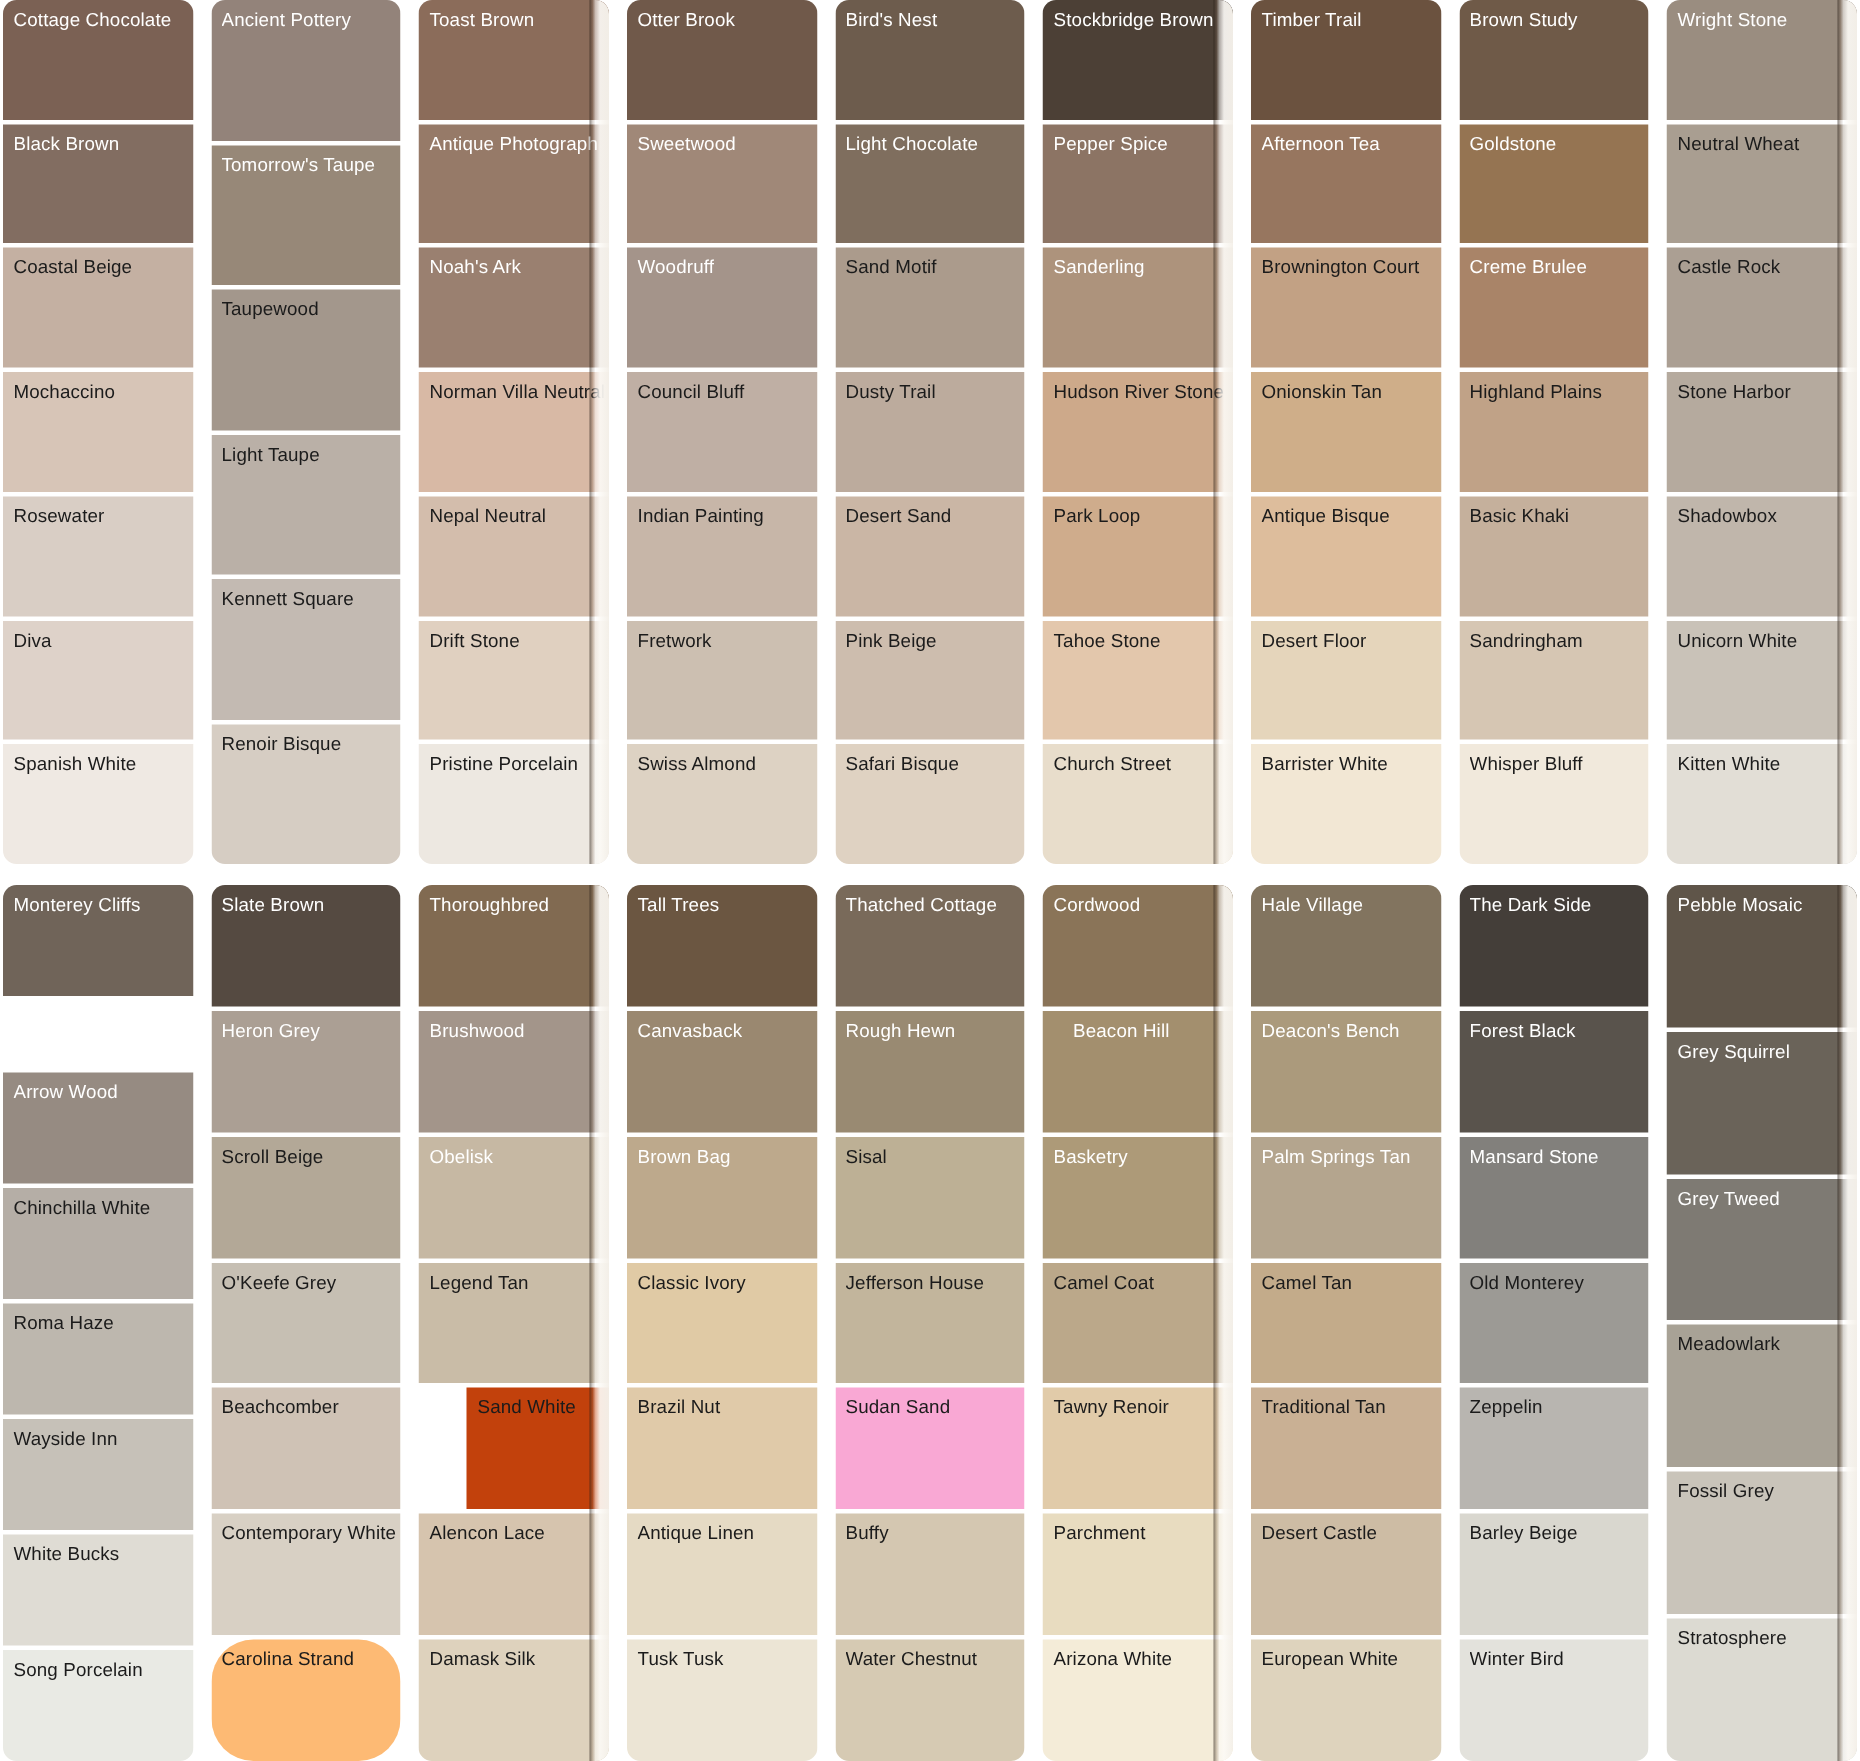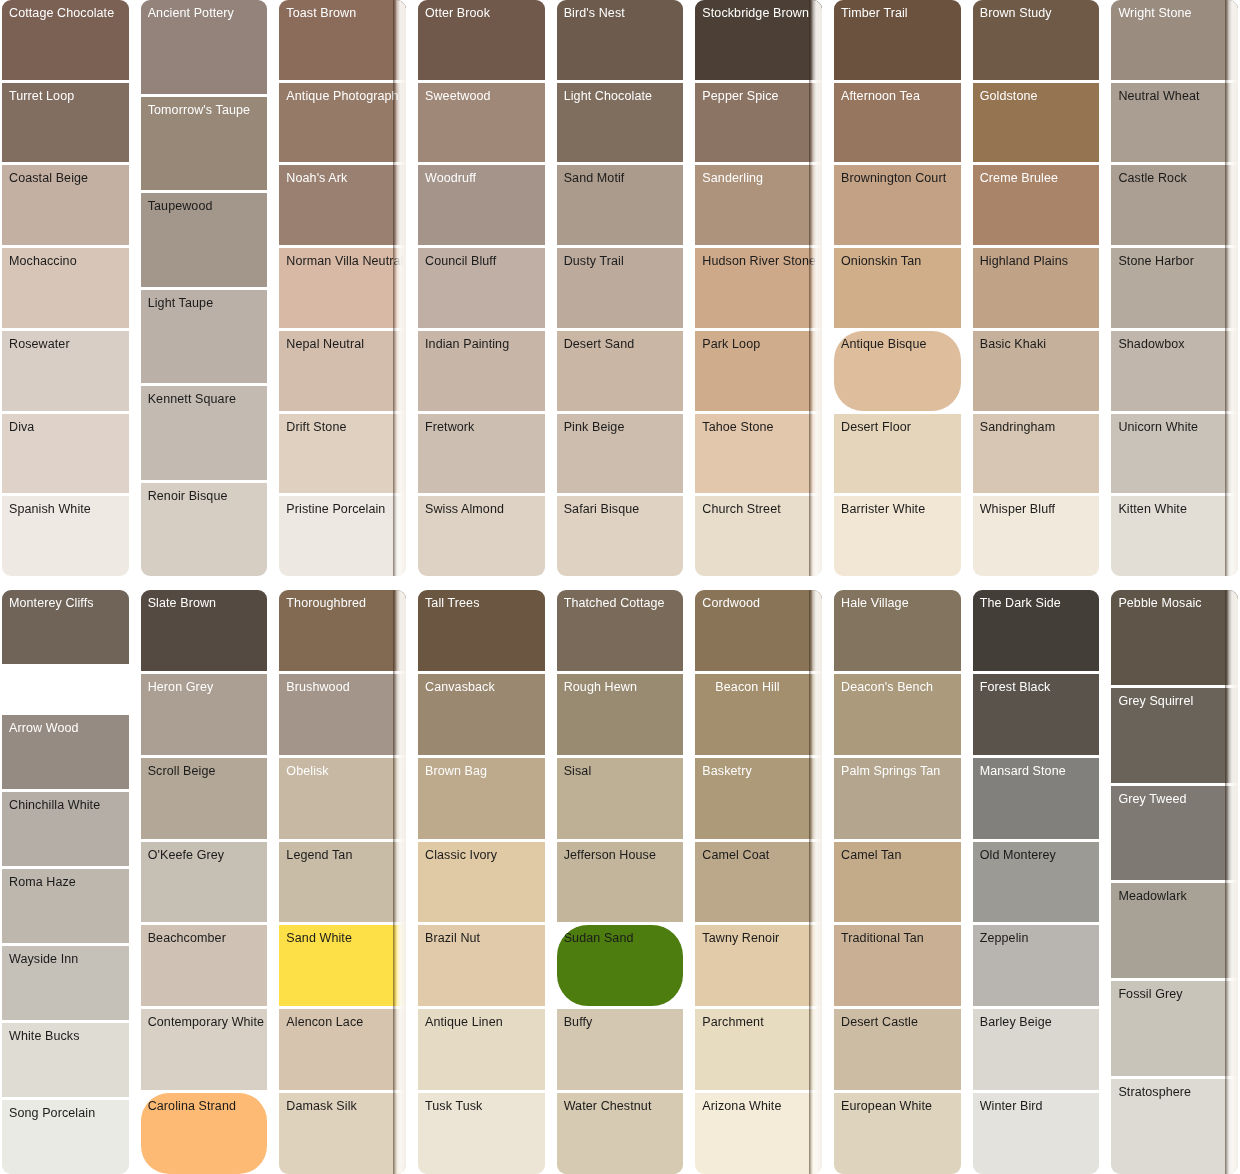--- a/index.html
+++ b/index.html
@@ -89,21 +89,21 @@
 </head>
 <body>
 
 <div id="palette-root">
     <div class="swatch-block" id="block-0">
       <div class="swatch-column" id="col-0-0">
         <div class="swatch on-dark" title="Cottage Chocolate" style="background: rgb(123, 97, 84);">
           <span class="swatch-label">Cottage Chocolate</span>
         </div>
         <div class="swatch on-dark" title="Turret Brown" style="background: rgb(130, 109, 97);">
-          <span class="swatch-label">Turret Loop</span>
+          <span class="swatch-label">Black Brown</span>
         </div>
         <div class="swatch on-light" title="Coastal Beige" style="background: rgb(196, 176, 162);">
           <span class="swatch-label">Coastal Beige</span>
         </div>
         <div class="swatch on-light" title="Mochaccino" style="background: rgb(215, 197, 183);">
           <span class="swatch-label">Mochaccino</span>
         </div>
         <div class="swatch on-light" title="Rosewater" style="background: rgb(217, 206, 197);">
           <span class="swatch-label">Rosewater</span>
         </div>
@@ -232,21 +232,21 @@
         </div>
         <div class="swatch on-dark" title="Afternoon Tea" style="background: rgb(151, 118, 95);">
           <span class="swatch-label">Afternoon Tea</span>
         </div>
         <div class="swatch on-light" title="Brownington Court" style="background: rgb(194, 161, 132);">
           <span class="swatch-label">Brownington Court</span>
         </div>
         <div class="swatch on-light" title="Onionskin Tan" style="background: rgb(207, 174, 137);">
           <span class="swatch-label">Onionskin Tan</span>
         </div>
-        <div class="swatch on-light" title="Antique Bisque" style="background: rgb(221, 189, 156); border-radius: 29px;">
+        <div class="swatch on-light" title="Antique Bisque" style="background: rgb(221, 189, 156);">
           <span class="swatch-label">Antique Bisque</span>
         </div>
         <div class="swatch on-light" title="Desert Floor" style="background: rgb(229, 213, 187);">
           <span class="swatch-label">Desert Floor</span>
         </div>
         <div class="swatch on-light" title="Barrister White" style="background: rgb(242, 231, 212);">
           <span class="swatch-label">Barrister White</span>
         </div>
       </div>
       <div class="swatch-column" id="col-0-7">
@@ -349,21 +349,21 @@
         </div>
         <div class="swatch on-dark" title="Brushwood" style="background: rgb(163, 149, 138);">
           <span class="swatch-label">Brushwood</span>
         </div>
         <div class="swatch on-dark" title="Obelisk" style="background: rgb(198, 184, 163);">
           <span class="swatch-label">Obelisk</span>
         </div>
         <div class="swatch on-light" title="Legend Tan" style="background: rgb(201, 188, 167);">
           <span class="swatch-label">Legend Tan</span>
         </div>
-        <div class="swatch on-light" title="Sand White" style="background: #fde047;">
+        <div class="swatch on-light" title="Sand White" style="background: #c2410c; margin-left: 32px;">
           <span class="swatch-label">Sand White</span>
         </div>
         <div class="swatch on-light" title="Alencon Lace" style="background: rgb(214, 196, 174);">
           <span class="swatch-label">Alencon Lace</span>
         </div>
         <div class="swatch on-light" title="Damask Silk" style="background: rgb(222, 210, 189);">
           <span class="swatch-label">Damask Silk</span>
         </div>
       </div>
       <div class="swatch-column" id="col-1-3">
@@ -395,21 +395,21 @@
         </div>
         <div class="swatch on-dark" title="Rough Hewn" style="background: rgb(153, 138, 114);">
           <span class="swatch-label">Rough Hewn</span>
         </div>
         <div class="swatch on-light" title="Sisal" style="background: rgb(189, 176, 149);">
           <span class="swatch-label">Sisal</span>
         </div>
         <div class="swatch on-light" title="Jefferson House" style="background: rgb(194, 181, 156);">
           <span class="swatch-label">Jefferson House</span>
         </div>
-        <div class="swatch on-light" title="Sudan Sand" style="background: #4d7c0f; border-radius: 31px;">
+        <div class="swatch on-light" title="Sudan Sand" style="background: #f9a8d4;">
           <span class="swatch-label">Sudan Sand</span>
         </div>
         <div class="swatch on-light" title="Buffy" style="background: rgb(212, 199, 177);">
           <span class="swatch-label">Buffy</span>
         </div>
         <div class="swatch on-light" title="Water Chestnut" style="background: rgb(214, 202, 179);">
           <span class="swatch-label">Water Chestnut</span>
         </div>
       </div>
       <div class="swatch-column has-curl" id="col-1-5">

